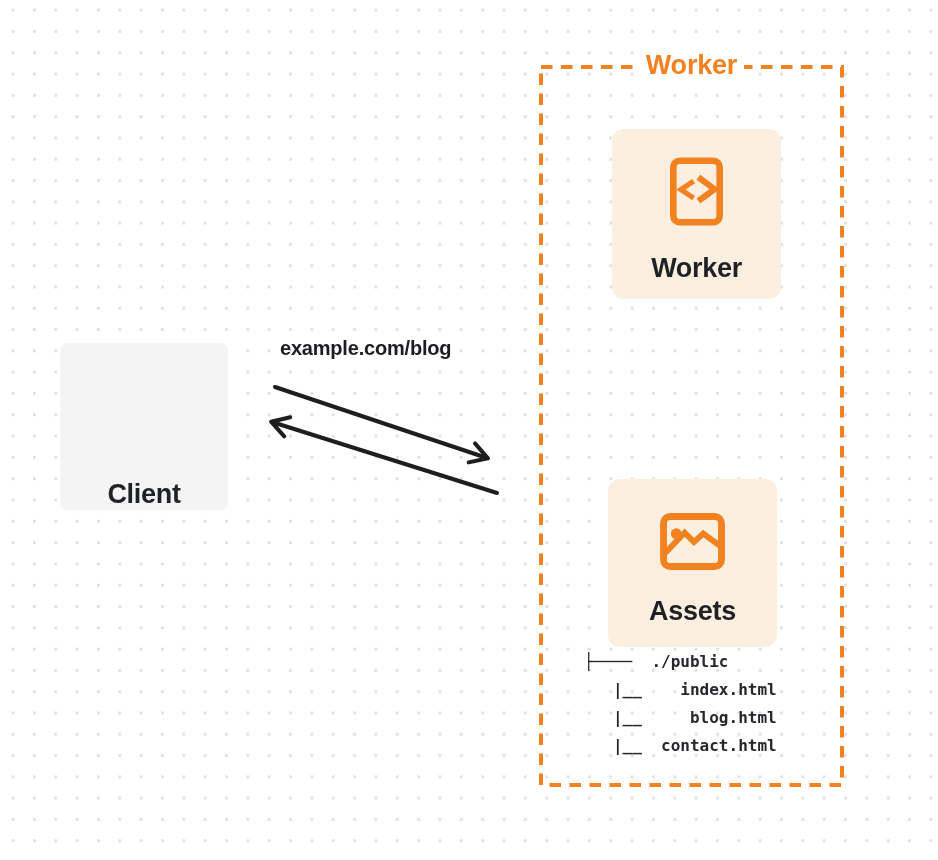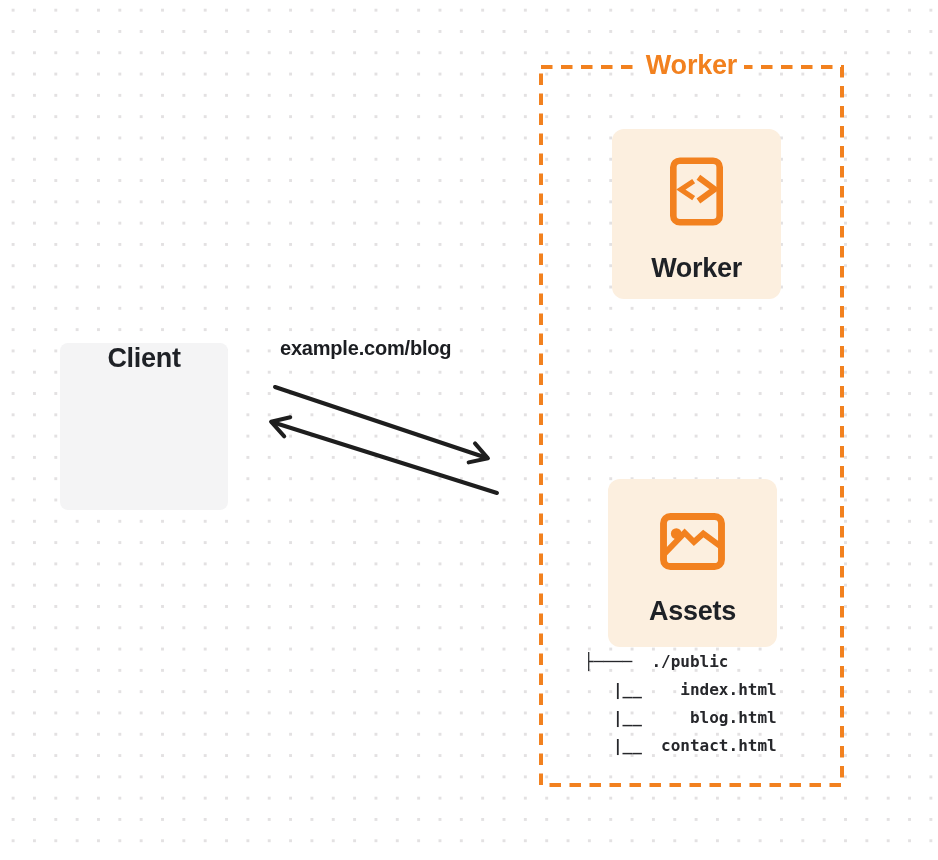--- a/index.html
+++ b/index.html
@@ -68,21 +68,21 @@
     white-space: pre;
   }
 
   .client-box {
     position: absolute;
     left: 60px; top: 343px;
     width: 168px; height: 167px;
     background: #F4F4F5;
     border-radius: 8px;
     display: flex;
-    align-items: flex-start;
+    align-items: flex-end;
     justify-content: center;
   }
   .client-label {
     color: #1E2126;
     font-size: 27px;
     font-weight: bold;
     letter-spacing: -0.3px;
   }
 
   .url-label {

